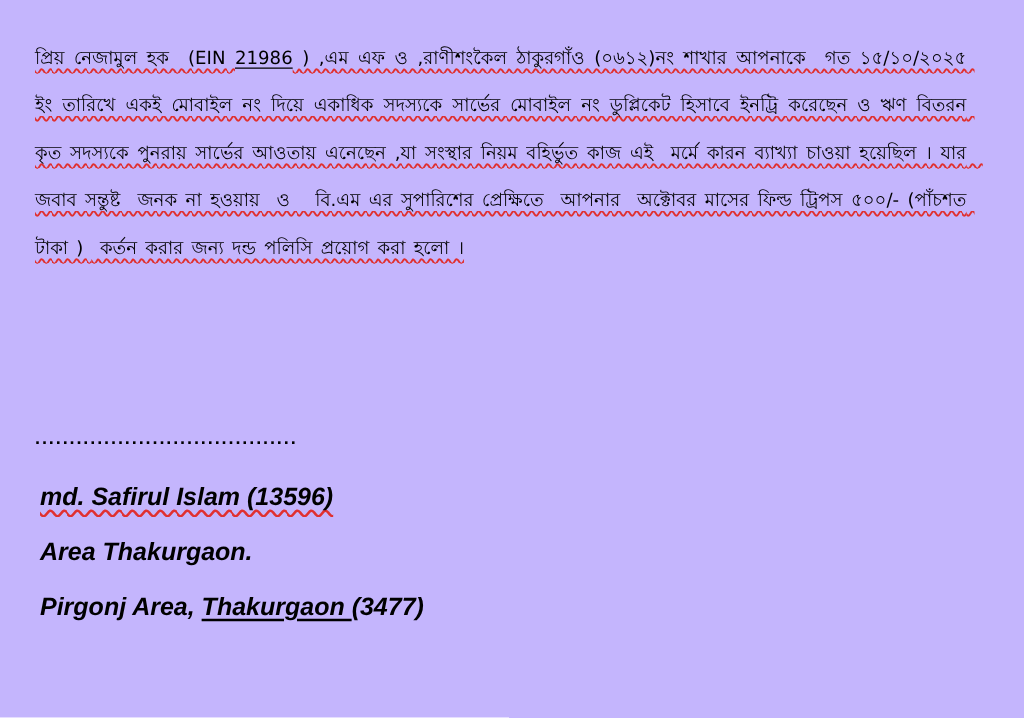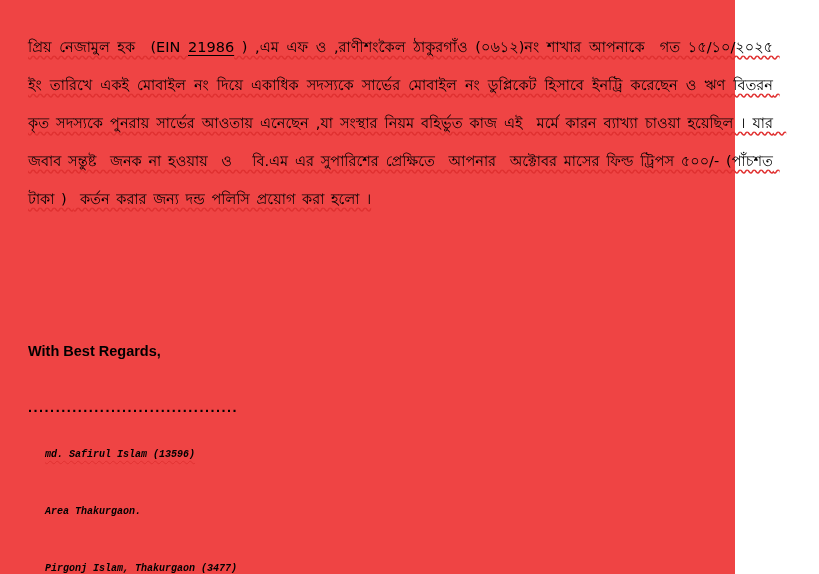--- a/index.html
+++ b/index.html
@@ -9,23 +9,23 @@
   }
   body {
     width: 819px;
     height: 574px;
     overflow: hidden;
     font-family: "Liberation Sans", sans-serif;
     color: #000000;
   }
   .page {
     position: relative;
-    width: 735px;
+    width: 819px;
     height: 574px;
-    background: #ef4444;
+    background: #c4b5fd;
     box-sizing: border-box;
     padding: 28px 32px 0 28px;
   }
 
   
   .para {
     font-family: "DejaVu Sans", sans-serif;
     font-size: 14.5px;
     line-height: 38px;
     text-align: justify;
@@ -67,37 +67,36 @@
   }
   .dots {
     font-family: "Liberation Sans", sans-serif;
     font-size: 14.5px;
     font-weight: bold;
     letter-spacing: 1.5px;
     line-height: 22px;
     margin: 0 0 16px 0;
   }
   .sig-line {
-    font-family: Liberation Mono, monospace;
-    font-size: 10px;
+    font-family: Liberation Sans, sans-serif;
+    font-size: 20px;
     font-weight: bold;
     font-style: italic;
     line-height: 40px;
-    margin: 17px;
+    margin: 4px;
     white-space: pre-wrap;
   }
 </style>
 </head>
 <body>
 
 <div class="page">
 
   <p class="para"><span class="seg sp">প্রিয় নেজামুল হক  (EIN </span><span class="seg ul">21986</span><span class="seg sp"> ) ,এম এফ ও ,রাণীশংকৈল ঠাকুরগাঁও (০৬১২)নং শাখার আপনাকে  গত ১৫/১০/২০২৫ ইং তারিখে একই মোবাইল নং দিয়ে একাধিক সদস্যকে সার্ভের মোবাইল নং ডুপ্লিকেট হিসাবে ইনট্রি করেছেন ও ঋণ বিতরন কৃত সদস্যকে পুনরায় সার্ভের আওতায় এনেছেন ,যা সংস্থার নিয়ম বহির্ভুত কাজ এই  মর্মে কারন ব্যাখ্যা চাওয়া হয়েছিল । যার  জবাব সন্তুষ্ট  জনক না হওয়ায়  ও   বি.এম এর সুপারিশের প্রেক্ষিতে  আপনার  অক্টোবর মাসের ফিল্ড ট্রিপস ৫০০/- (পাঁচশত টাকা ) </span><span class="seg sp"> কর্তন করার জন্য দন্ড পলিসি প্রয়োগ করা হলো ।</span></p>
 
   <div class="sig-block">
-    <p class="regards">With Best Regards,</p>
     <p class="dots">......................................</p>
     <p class="sig-line"><span class="sp">md. Safirul Islam (13596)</span></p>
     <p class="sig-line">Area Thakurgaon.</p>
-    <p class="sig-line"><span>Pirgonj Islam, </span><span class="ul">Thakurgaon </span><span>(3477)</span></p>
+    <p class="sig-line"><span>Pirgonj Area, </span><span class="ul">Thakurgaon </span><span>(3477)</span></p>
   </div>
 
 </div>
 
 </body></html>

